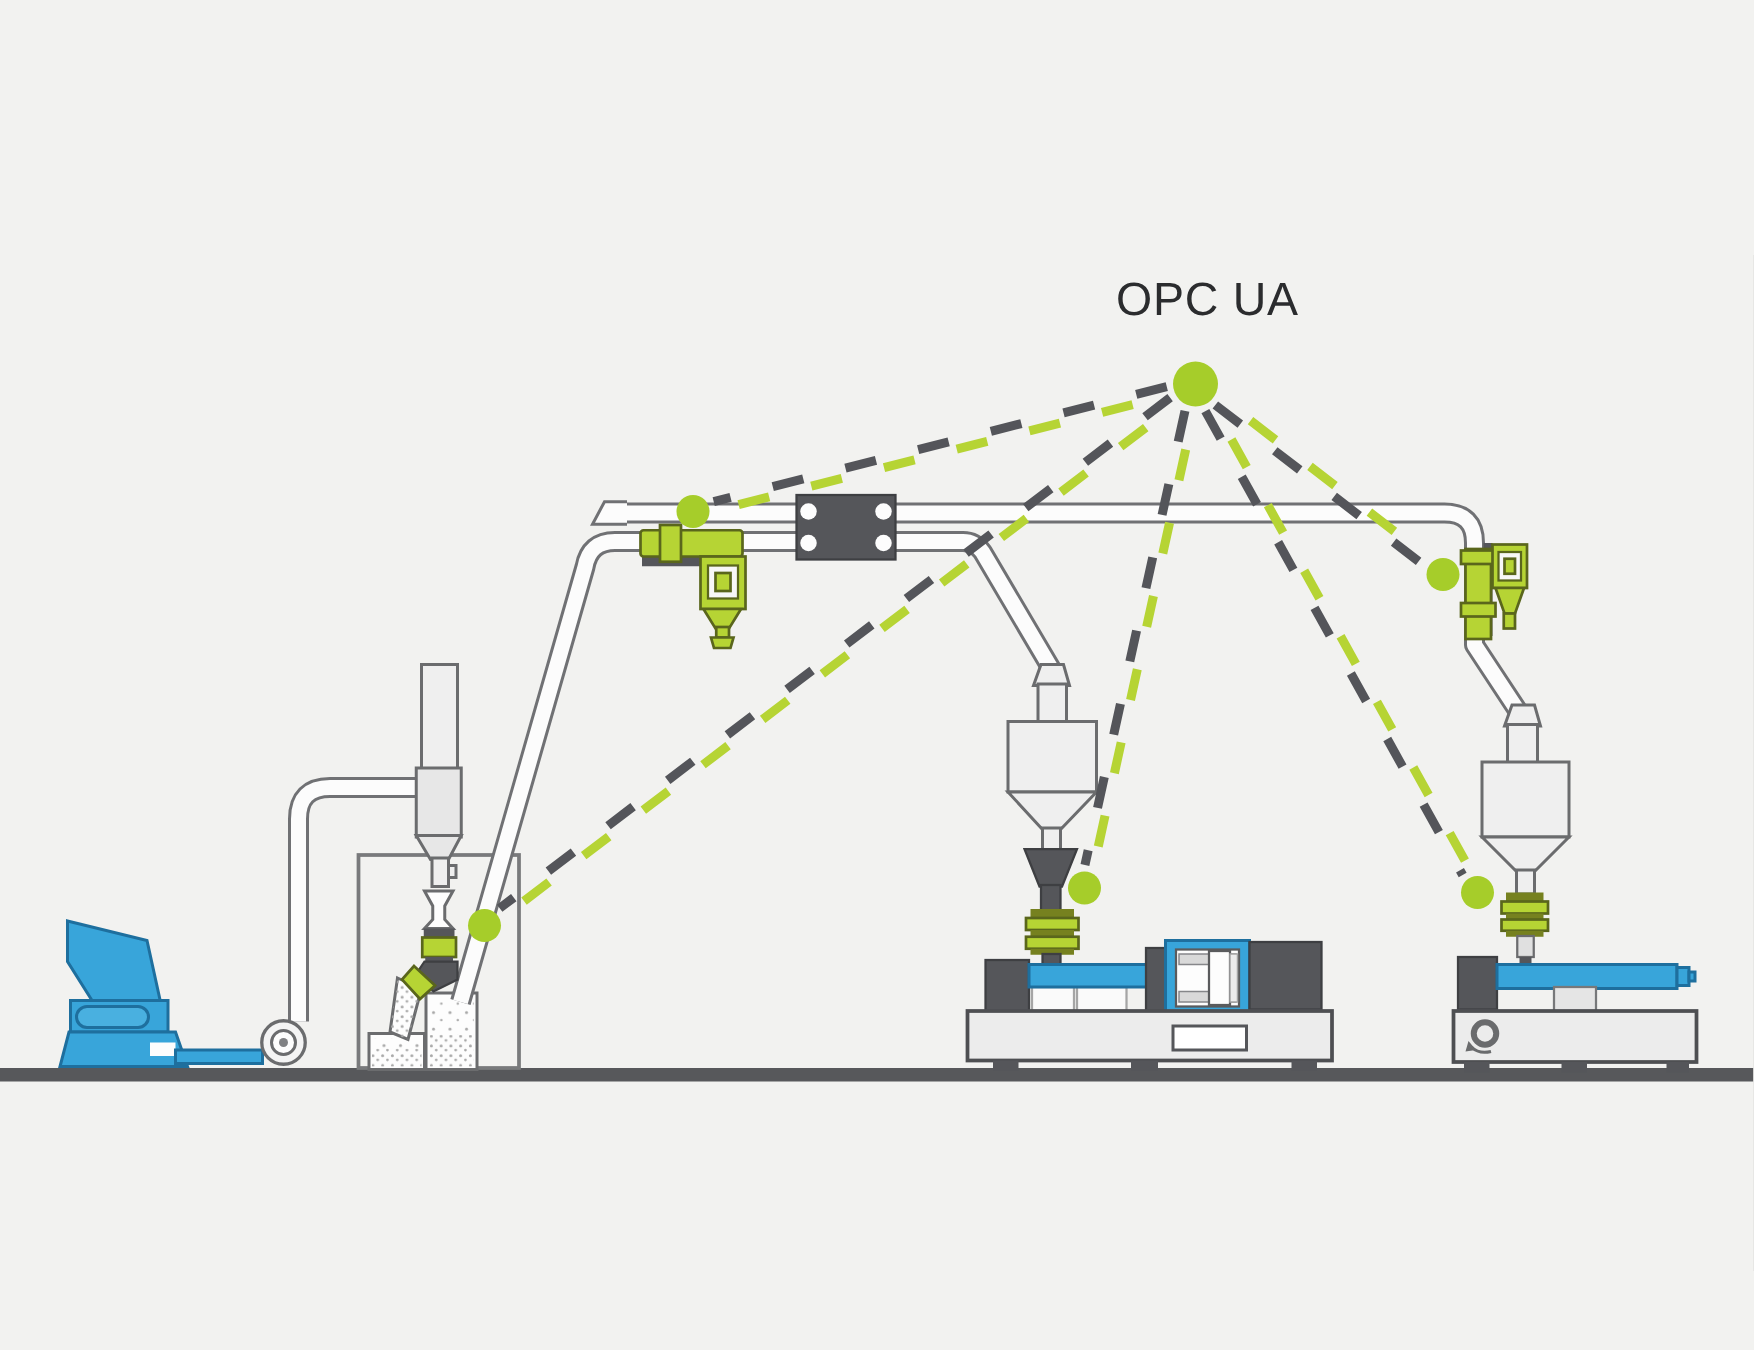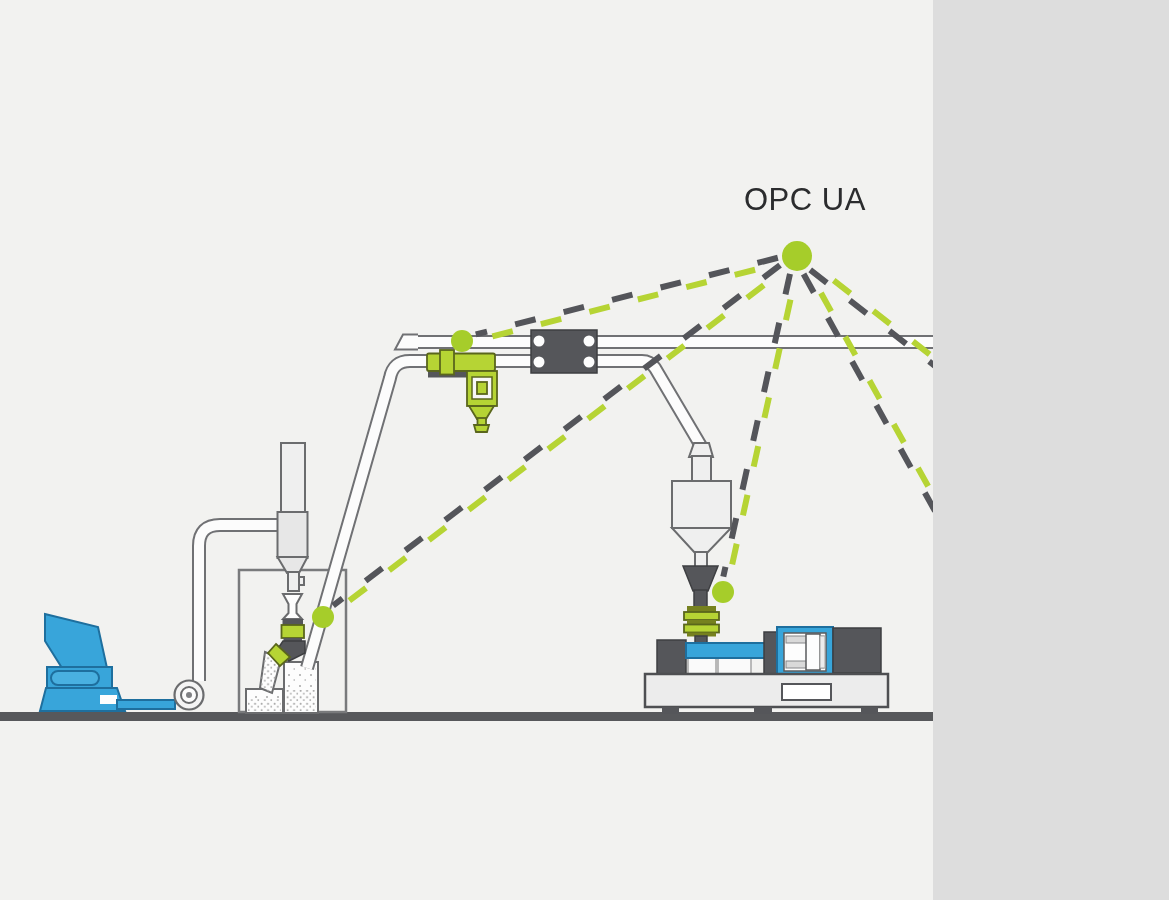--- a/index.html
+++ b/index.html
@@ -3,21 +3,21 @@
 <meta charset="utf-8">
 <style>
   :root{
     --bg:#f2f2f0; --green:#a6cd2a; --dash-green:#b6d434; --dash-dark:#54555a;
     --dark:#55565a; --dark-stroke:#3e3f42; --pipe-stroke:#707174; --pipe-fill:#fcfcfc;
     --blue:#38a5da; --blue-stroke:#1e6f9e; --machine-light:#ececec; --machine-stroke:#4e4f52;
     --silo-fill:#efefef; --silo-stroke:#6b6c6e; --olive:#76811f; --green-stroke:#5a661c;
     --ground:#57585b; --granule:#a8a8a8; --text:#2b2c2e;
   }
   html,body{margin:0;padding:0;background:#ddd;}
-  .stage{position:relative;width:933px;height:900px;background:var(--bg);overflow:hidden;
+  .stage{position:relative;width:1169px;height:900px;background:var(--bg);overflow:hidden;
          font-family:"Liberation Sans",sans-serif;}
   .stage svg{position:absolute;left:0;top:0;}
   .opc-label{position:absolute;left:744px;top:182px;font-size:31px;font-weight:500;
              letter-spacing:.5px;color:var(--text);white-space:nowrap;}
   
   .pipeO{stroke:var(--pipe-stroke);stroke-width:14;fill:none;stroke-linejoin:round;}
   .pipeI{stroke:var(--pipe-fill);stroke-width:10;fill:none;stroke-linejoin:round;}
   .blue{fill:var(--blue);stroke:var(--blue-stroke);stroke-width:2;}
   .bluepill{fill:#49b0e0;stroke:var(--blue-stroke);stroke-width:2;}
   .dark{fill:var(--dark);stroke:var(--dark-stroke);stroke-width:1.5;}

